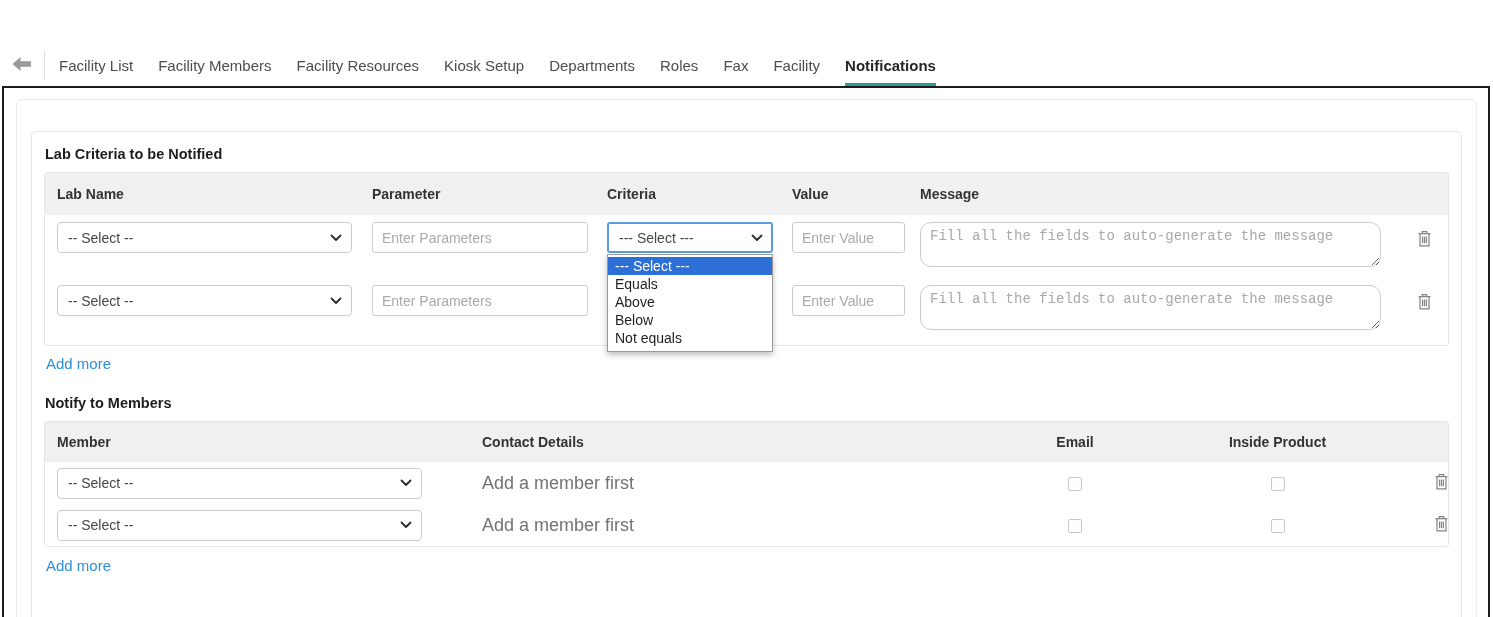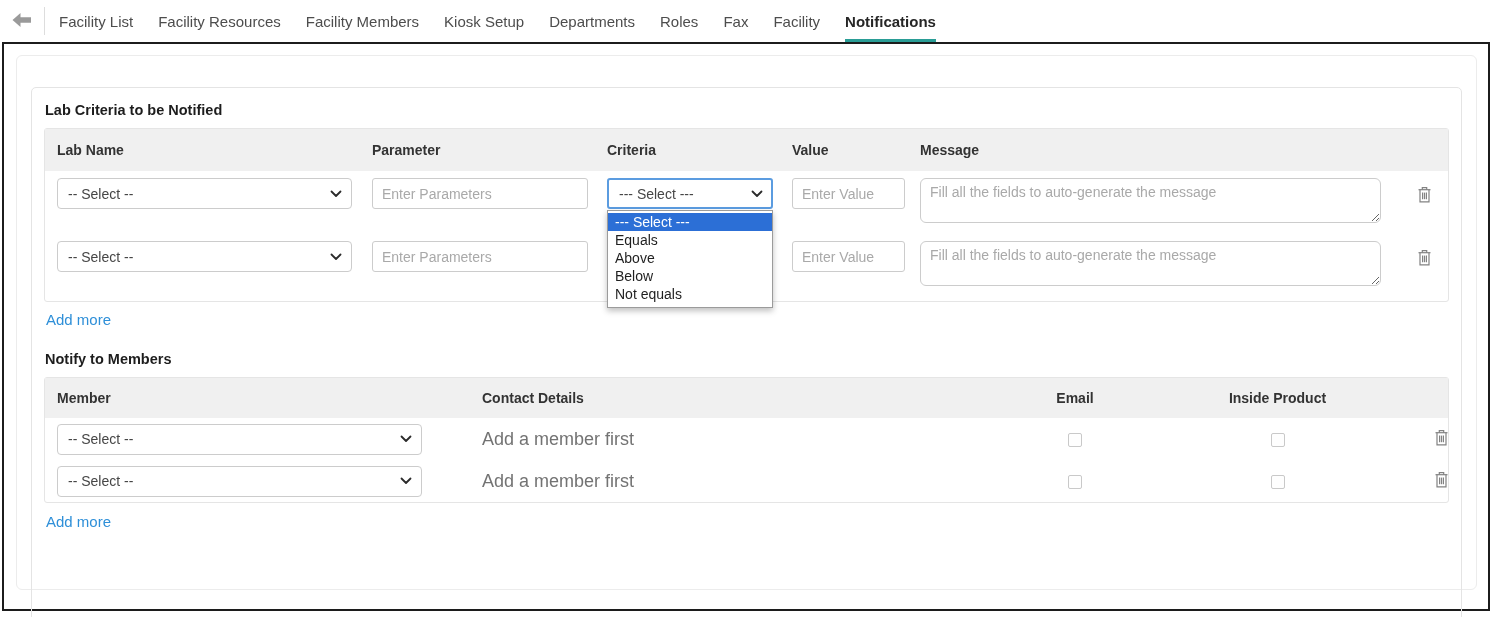--- a/index.html
+++ b/index.html
@@ -3,21 +3,21 @@
 <meta charset="utf-8">
 <style>
   * { box-sizing: border-box; }
   html,body { margin:0; padding:0; }
   body {
     width:1493px; height:617px; overflow:hidden; background:#fff;
     font-family:"Liberation Sans", sans-serif; color:#444;
   }
 
   
-  .nav { height:42px; display:flex; align-items:center; background:#fff; }
+  .nav { height:42px; display:flex; align-items:center; background:#fff;margin-top:44px; }
   .nav-back { width:44px; height:42px; display:flex; align-items:center; justify-content:center;
               background:none; border:none; cursor:pointer; padding:0; }
   .nav-sep { width:1px; height:28px; background:#ddd; }
   .tabs { display:flex; align-items:center; height:42px; margin-left:14px; gap:25px; }
   .tab { font-size:15px; color:#4d4d4d; height:42px; display:flex; align-items:center;
          border-bottom:3px solid transparent; padding-top:3px; cursor:pointer; white-space:nowrap; }
   .tab.active { color:#262626; font-weight:bold; border-bottom-color:#2a9d96; }
 
   
   .panel { margin:0 3px 4px 2px; height:569px; border:2px solid #1c1c1c; background:#fff; }
@@ -60,22 +60,22 @@
   .sel-wrap.member { width:365px; }
   .sel-wrap.criteria { width:166px; }
   .sel-wrap.criteria.focused select { border:2px solid #5b9ce0; border-radius:3px; }
   .sel-chevron { position:absolute; right:10px; top:50%; transform:translateY(-50%); pointer-events:none; line-height:0; }
 
   input[type="text"] { height:31px; border:1px solid #ccc; border-radius:3px; font-size:14px;
            font-family:inherit; color:#444; padding:0 9px; background:#fff; }
   input[type="text"]::placeholder, textarea::placeholder { color:#a9a9a9; }
   .inp-param { width:216px; }
   .inp-value { width:113px; }
-  textarea { width:461px; height:45px; border:1px solid #ccc; border-radius:6px; font-size:14px;
-           font-family:Liberation Sans, sans-serif; color:#444; padding:5px 9px; resize:both; }
+  textarea { width:461px; height:45px; border:1px solid #ccc; border-radius:11px; font-size:14px;
+           font-family:Liberation Mono, monospace; color:#444; padding:5px 9px; resize:both; }
 
   .trash-btn { background:none; border:none; padding:2px; cursor:pointer; margin-top:6px; }
   .t2 .trash-btn { margin-top:0; }
 
   input[type="checkbox"] { appearance:none; -webkit-appearance:none; width:14px; height:14px;
            border:1px solid #c9c9c9; border-radius:2px; background:#fefefe; margin:0; vertical-align:middle; cursor:pointer; }
 
   .add-more { display:inline-block; color:#2e8fd8; font-size:15px; margin:9px 0 0 2px; text-decoration:none; cursor:pointer; }
   .add-more.second { margin-top:10px; }
 
@@ -94,22 +94,22 @@
   <button class="nav-back">
     <span>
       <svg width="20" height="14" viewBox="0 0 20 14">
           <path d="M8.5 0 L8.5 4.2 L19 4.2 L19 9.8 L8.5 9.8 L8.5 14 L0.5 7 Z" fill="#9a9a9a"></path>
         </svg>
     </span>
   </button>
   <div class="nav-sep"></div>
   <div class="tabs">
     <div class="tab">Facility List</div>
+    <div class="tab">Facility Members</div>
     <div class="tab">Facility Resources</div>
-    <div class="tab">Facility Members</div>
     <div class="tab">Kiosk Setup</div>
     <div class="tab">Departments</div>
     <div class="tab">Roles</div>
     <div class="tab">Fax</div>
     <div class="tab">Facility</div>
     <div class="tab active">Notifications</div>
   </div>
 </div>
 
 <div class="panel">

